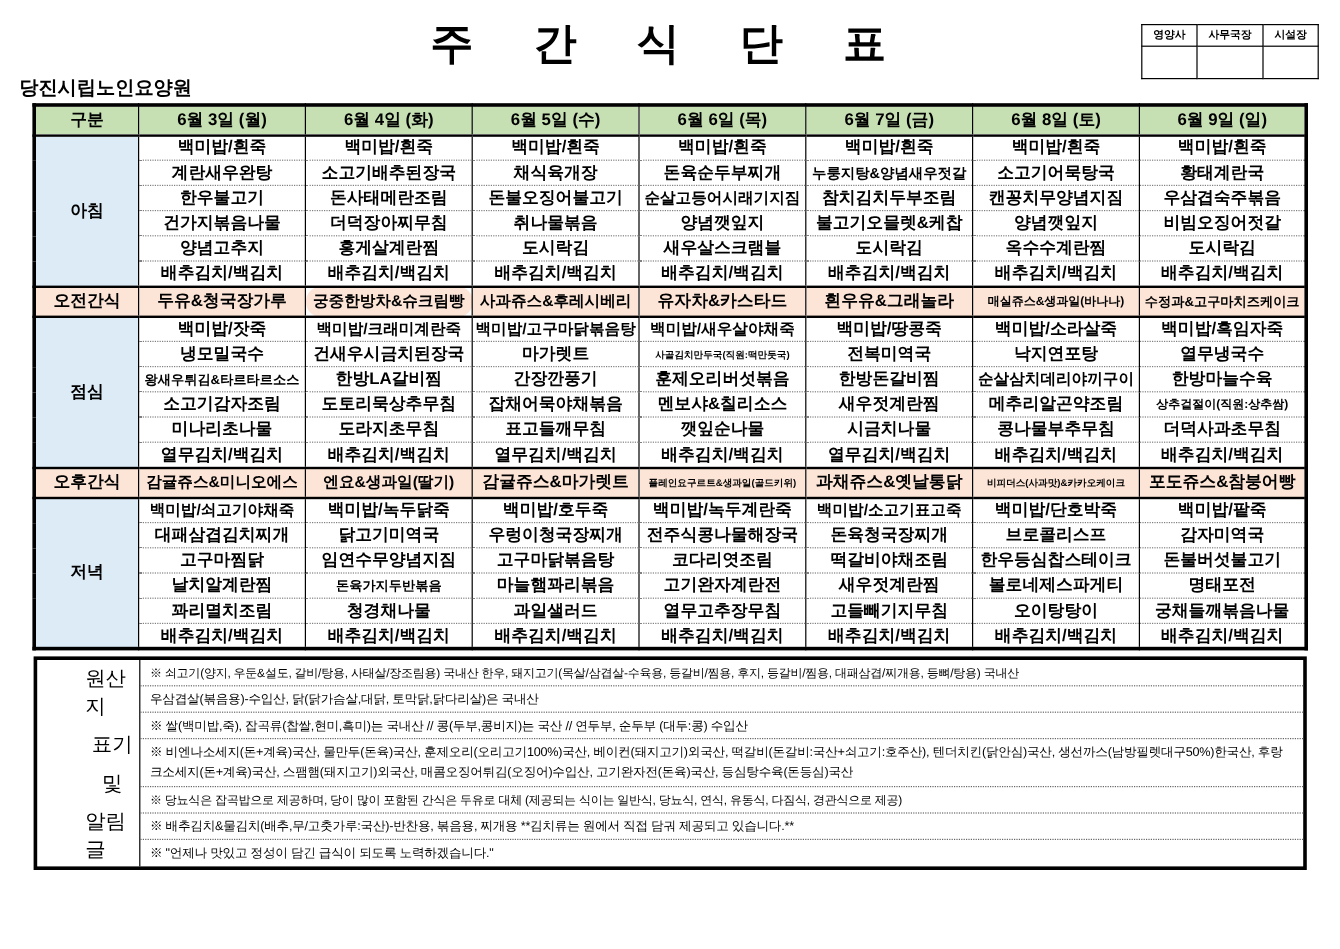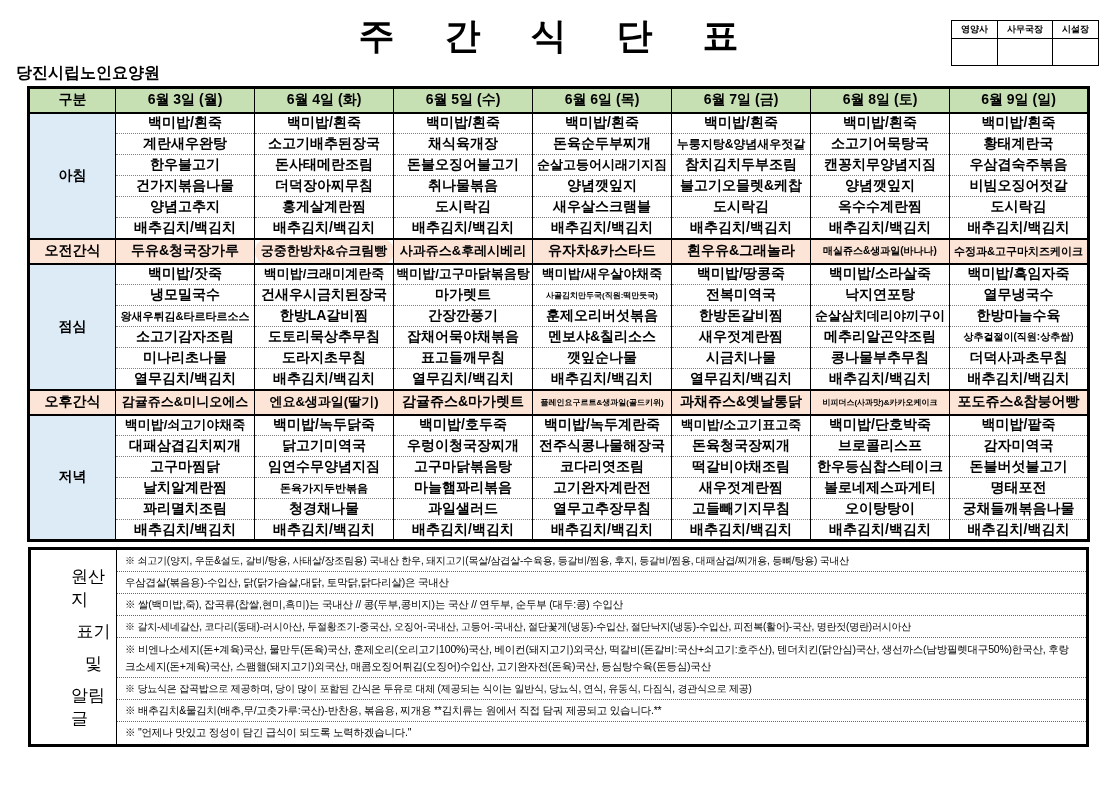--- a/index.html
+++ b/index.html
@@ -304,21 +304,20 @@
     <div class="footer-label">
       <div>원산지</div>
       <div>표기</div>
       <div>및</div>
       <div>알림글</div>
     </div>
     <div class="notices" id="notices">
         <div class="notice-row" style="font-size: 10px;">※ 쇠고기(양지, 우둔&amp;설도, 갈비/탕용, 사태살/장조림용) 국내산 한우, 돼지고기(목살/삼겹살-수육용, 등갈비/찜용, 후지, 등갈비/찜용, 대패삼겹/찌개용, 등뼈/탕용) 국내산</div>
         <div class="notice-row">우삼겹살(볶음용)-수입산, 닭(닭가슴살,대닭, 토막닭,닭다리살)은 국내산</div>
         <div class="notice-row">※ 쌀(백미밥,죽), 잡곡류(찹쌀,현미,흑미)는 국내산  //  콩(두부,콩비지)는 국산   //  연두부, 순두부 (대두:콩) 수입산</div>
-        <div class="notice-row" style="font-size: 10px;">※ 갈치-세네갈산, 코다리(동태)-러시아산, 두절황조기-중국산, 오징어-국내산, 고등어-국내산, 절단꽃게(냉동)-수입산, 절단낙지(냉동)-수입산, 피전복(활어)-국산, 명란젓(명란)러시아산</div>
         <div class="notice-row wrap">※ 비엔나소세지(돈+계육)국산, 물만두(돈육)국산, 훈제오리(오리고기100%)국산, 베이컨(돼지고기)외국산, 떡갈비(돈갈비:국산+쇠고기:호주산), 텐더치킨(닭안심)국산, 생선까스(남방필렛대구50%)한국산, 후랑크소세지(돈+계육)국산, 스팸햄(돼지고기)외국산, 매콤오징어튀김(오징어)수입산, 고기완자전(돈육)국산, 등심탕수육(돈등심)국산</div>
         <div class="notice-row" style="font-size: 10px;">※ 당뇨식은 잡곡밥으로 제공하며, 당이 많이 포함된 간식은 두유로 대체 (제공되는 식이는 일반식, 당뇨식, 연식, 유동식, 다짐식, 경관식으로 제공)</div>
         <div class="notice-row">※ 배추김치&amp;물김치(배추,무/고춧가루:국산)-반찬용, 볶음용, 찌개용  **김치류는 원에서 직접 담궈 제공되고 있습니다.**</div>
         <div class="notice-row">※ "언제나 맛있고 정성이 담긴 급식이 되도록 노력하겠습니다."</div>
       </div>
   </div>
 
 </div>
 
 </body></html>

